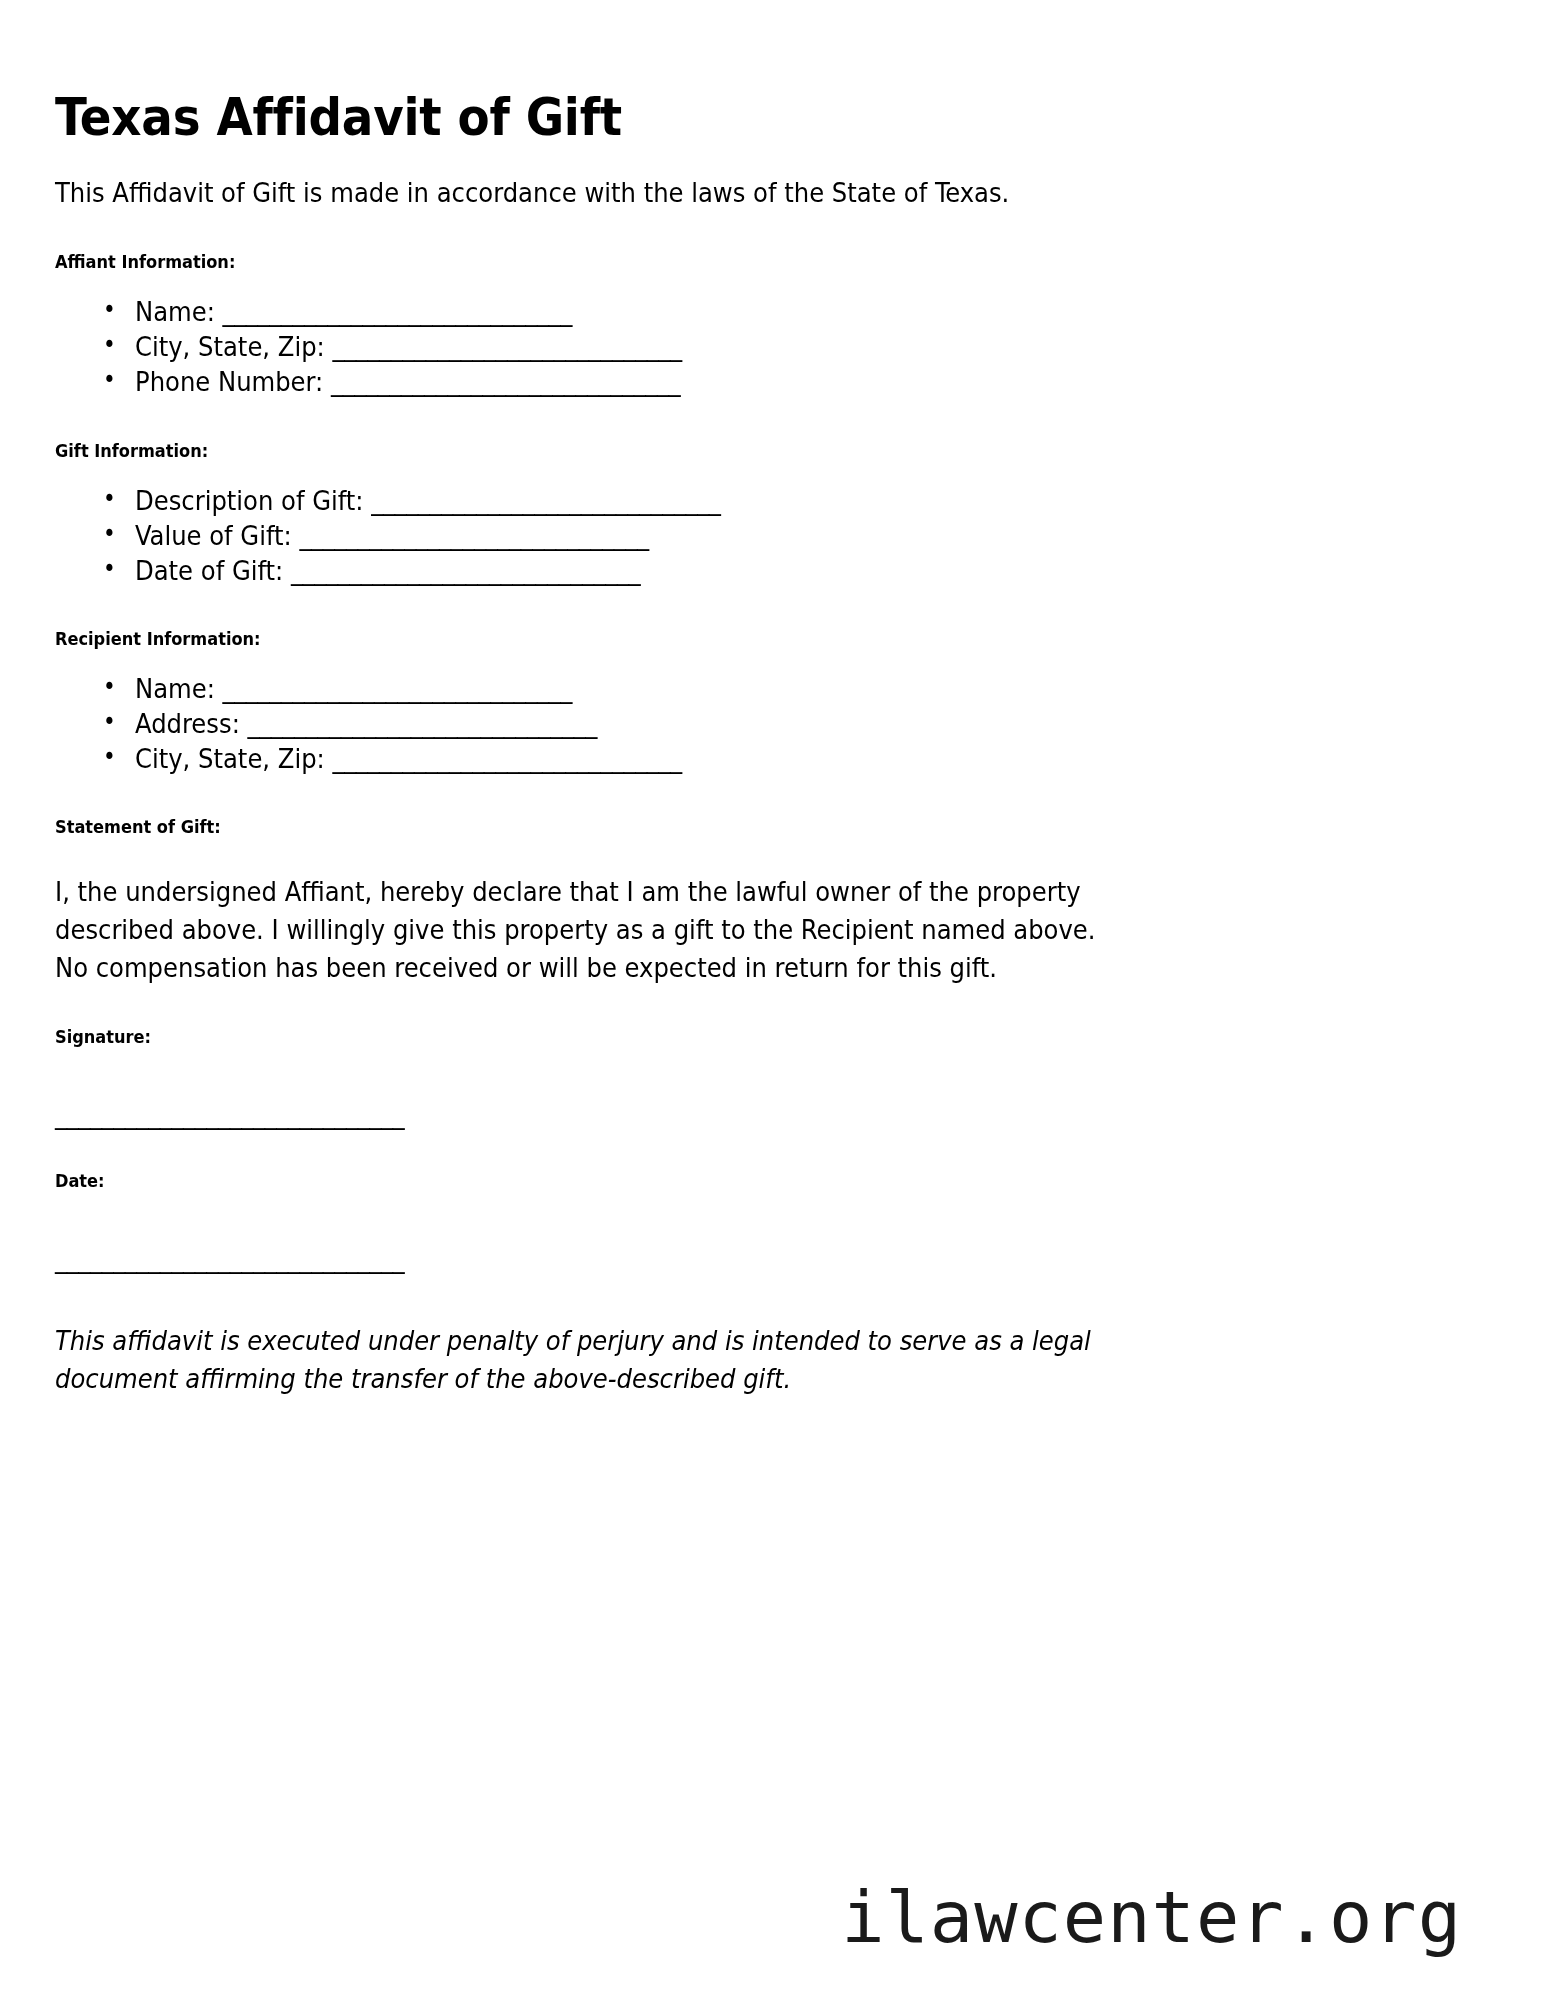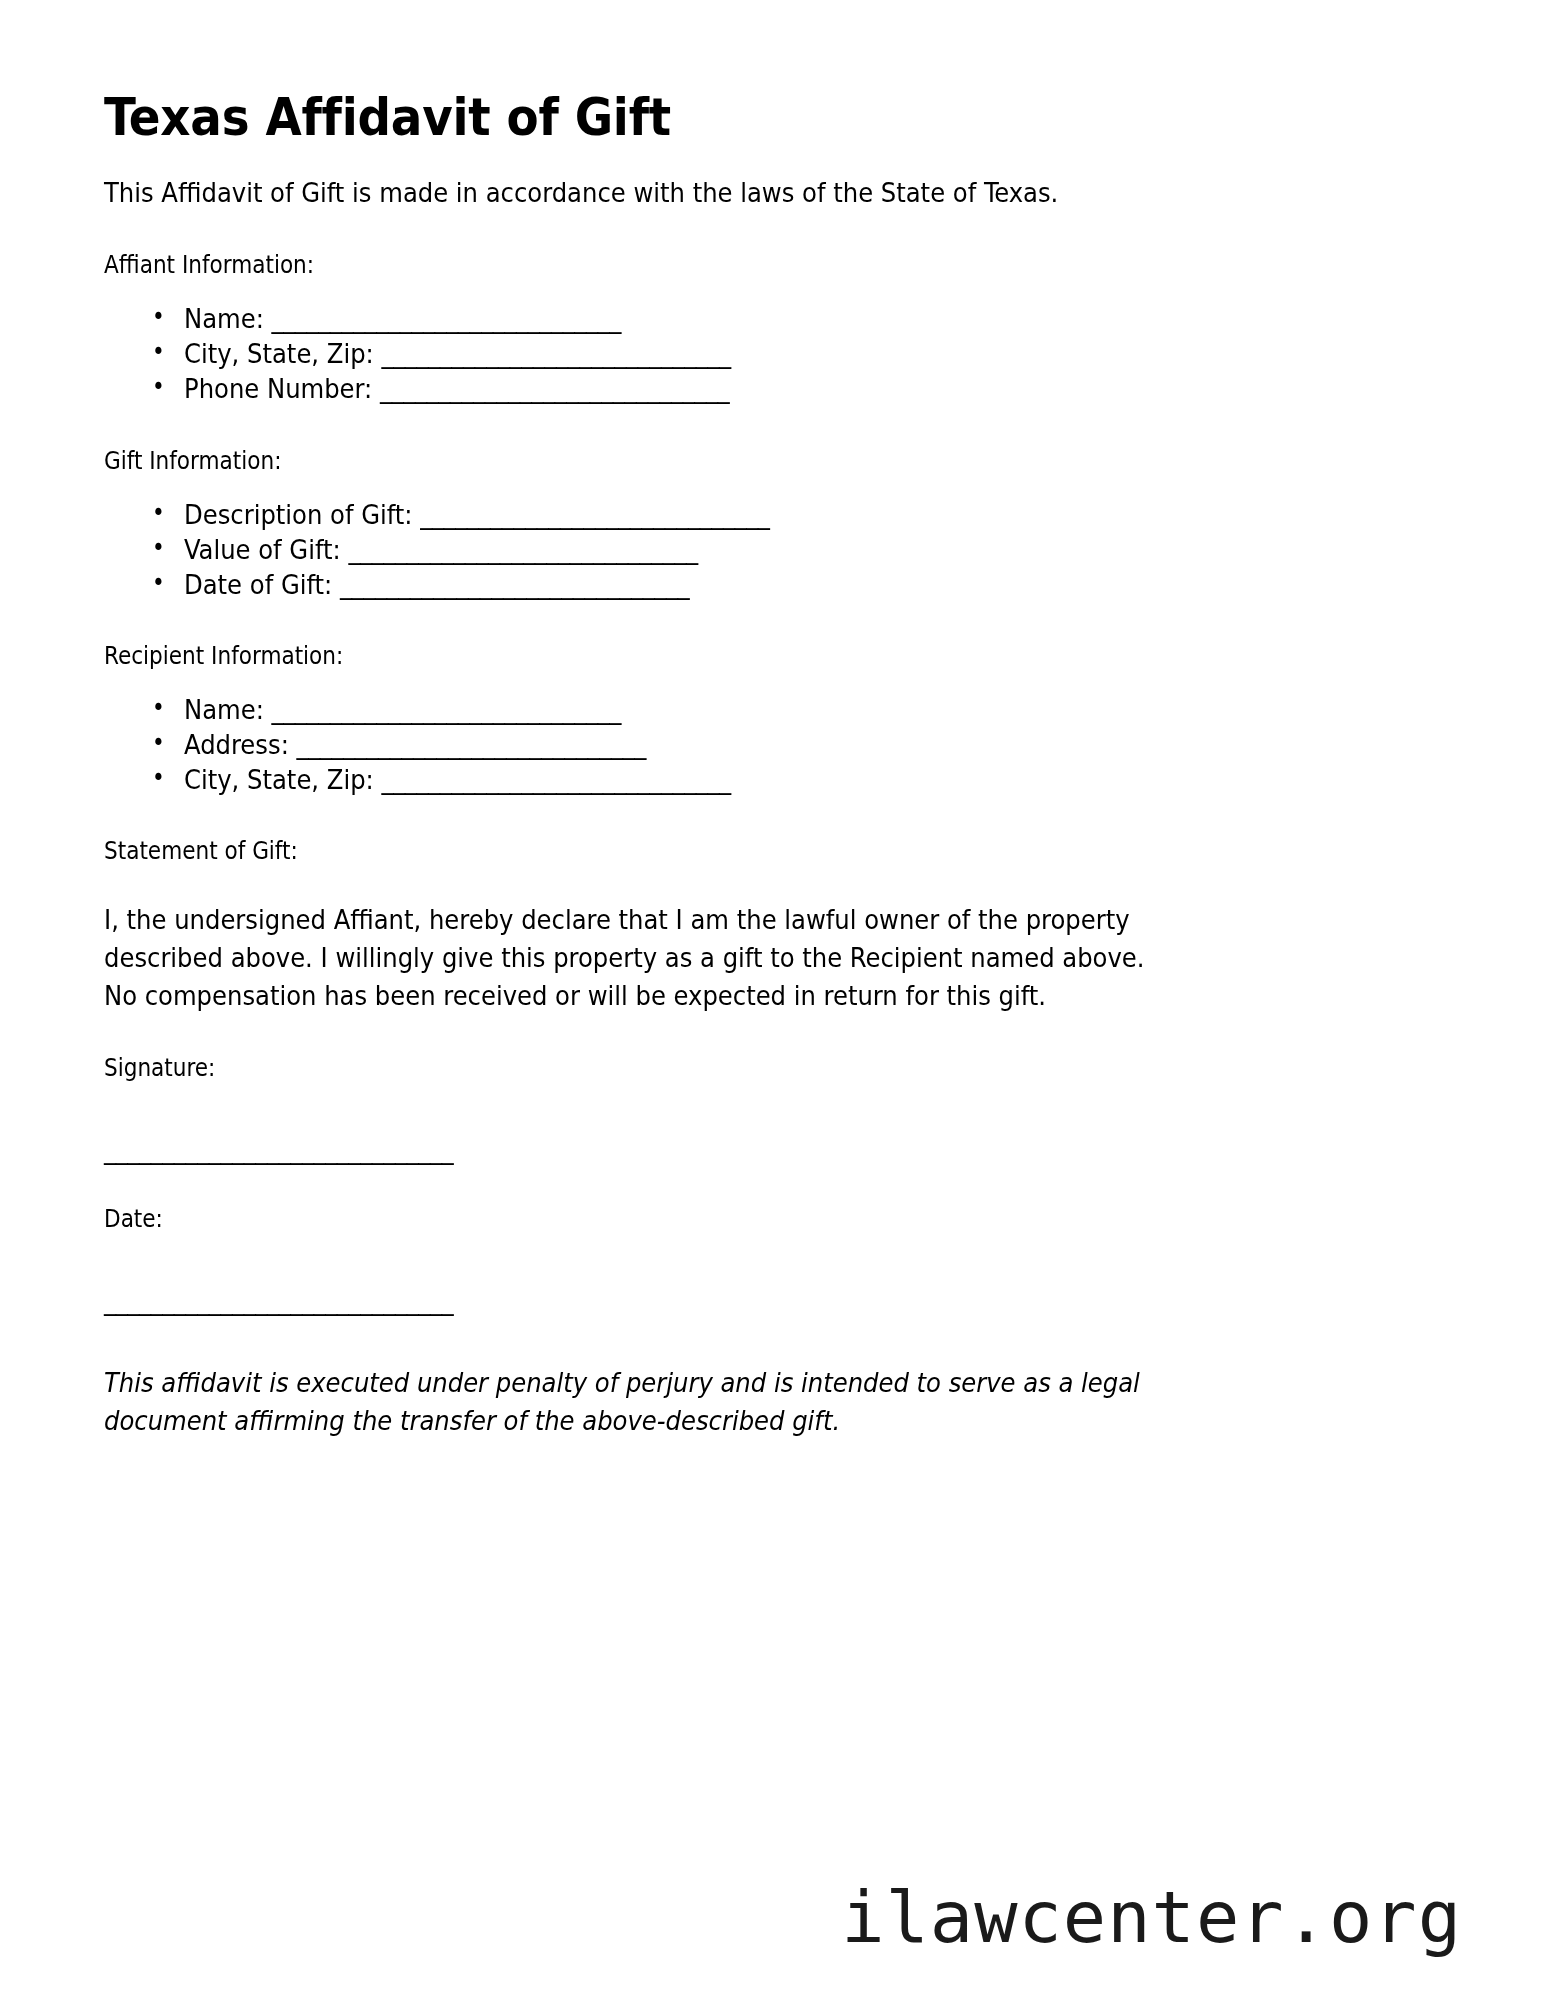--- a/index.html
+++ b/index.html
@@ -14,38 +14,38 @@
     font-family: "DejaVu Sans", "Liberation Sans", sans-serif;
     color: #000000;
     overflow: hidden;
   }
   .page {
     position: absolute;
     left: 0; top: 0;
     width: 1358px;
     height: 2011px;
     box-sizing: border-box;
-    padding: 88px 100px 0 104px;
+    padding: 88px 100px 0 55px;
   }
   .doc-title {
     font-size: 52px;
     font-weight: bold;
     letter-spacing: -0.2px;
     margin: 0 0 0 0;
     line-height: 1.15;
     font-stretch: condensed;
   }
   .intro {
     font-size: 27px;
     line-height: 1.35;
     font-stretch: condensed;
   }
   .section-head {
-    font-size: 24px;
-    font-weight: normal;
+    font-size: 18px;
+    font-weight: bold;
     margin-top: 40px;
     font-stretch: condensed;
   }
   ul.fields {
     list-style: none;
     margin: 22px 0 0 0;
     padding: 0 0 0 48px;
   }
   ul.fields li {
     font-size: 27px;

